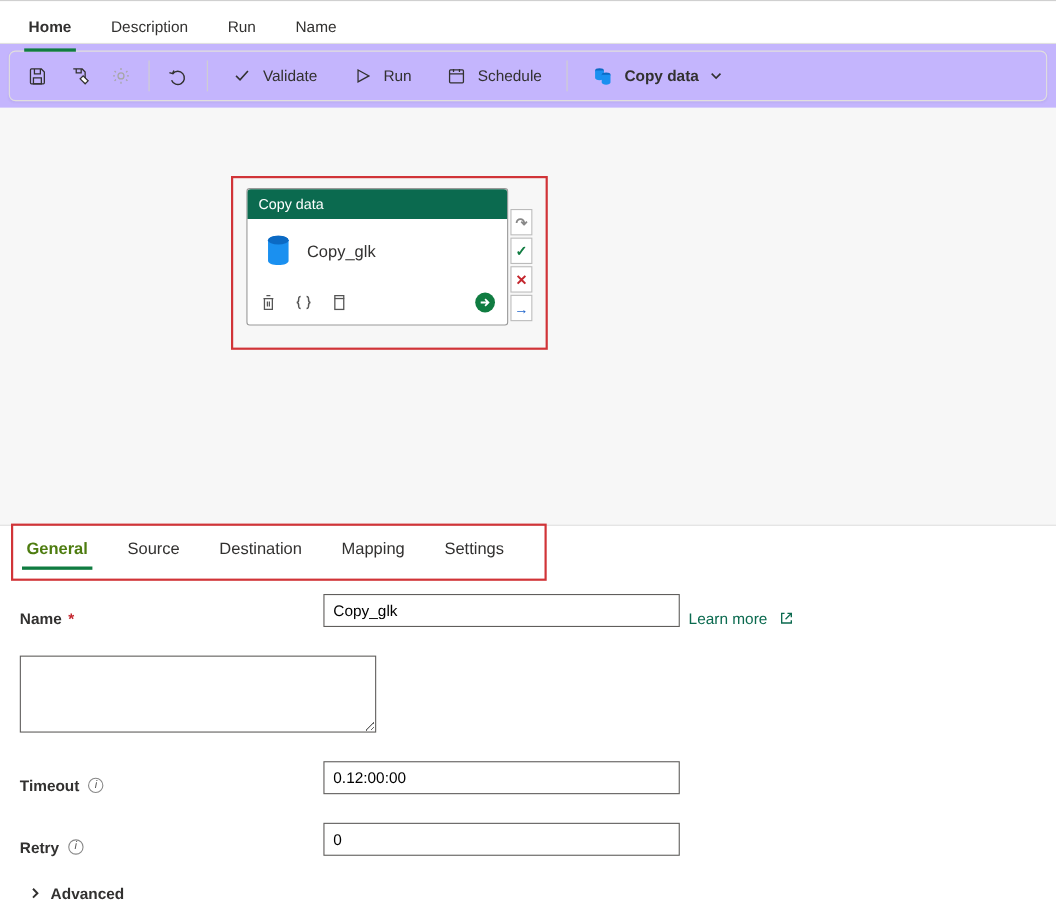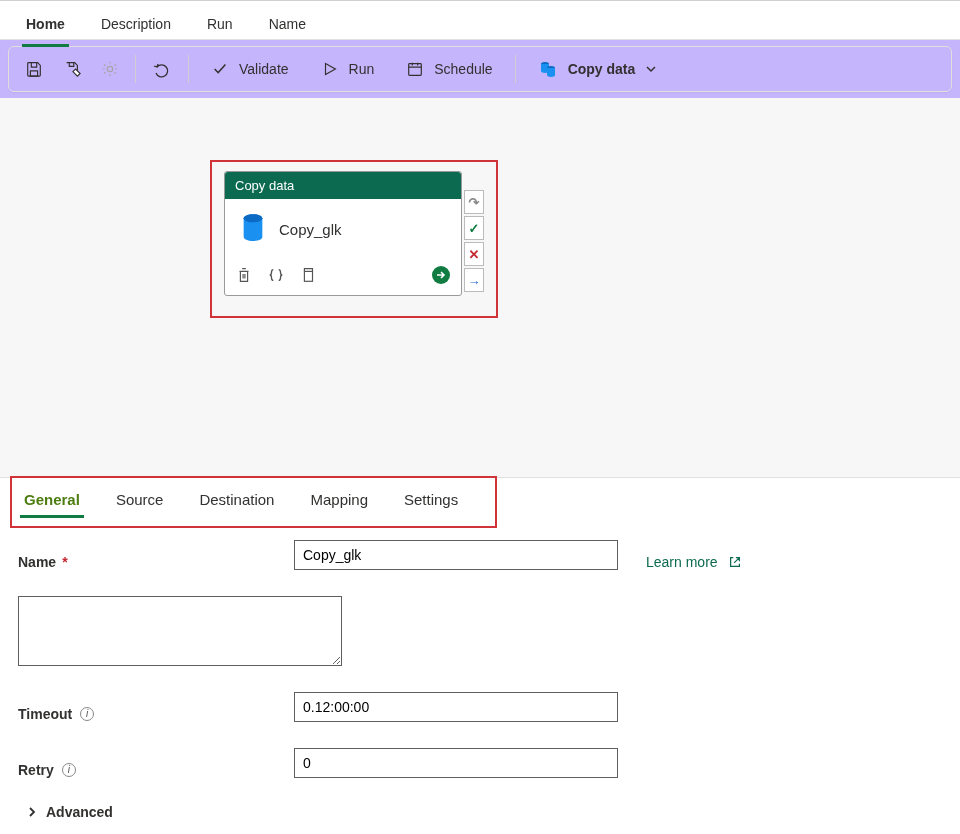--- a/index.html
+++ b/index.html
@@ -231,21 +231,21 @@
       padding: 6px 8px;
       font-size: 14px;
       font-family: inherit;
     }
     .form-textarea {
       height: 70px;
       resize: both;
     }
     .learn-link {
       color: #0b6a4f;
-      margin-left: 28px;
+      margin-left: 8px;
       padding-top: 6px;
       display: inline-flex;
       align-items: center;
       gap: 10px;
       cursor: pointer;
     }
     .advanced-toggle {
       display: flex;
       align-items: center;
       gap: 8px;

